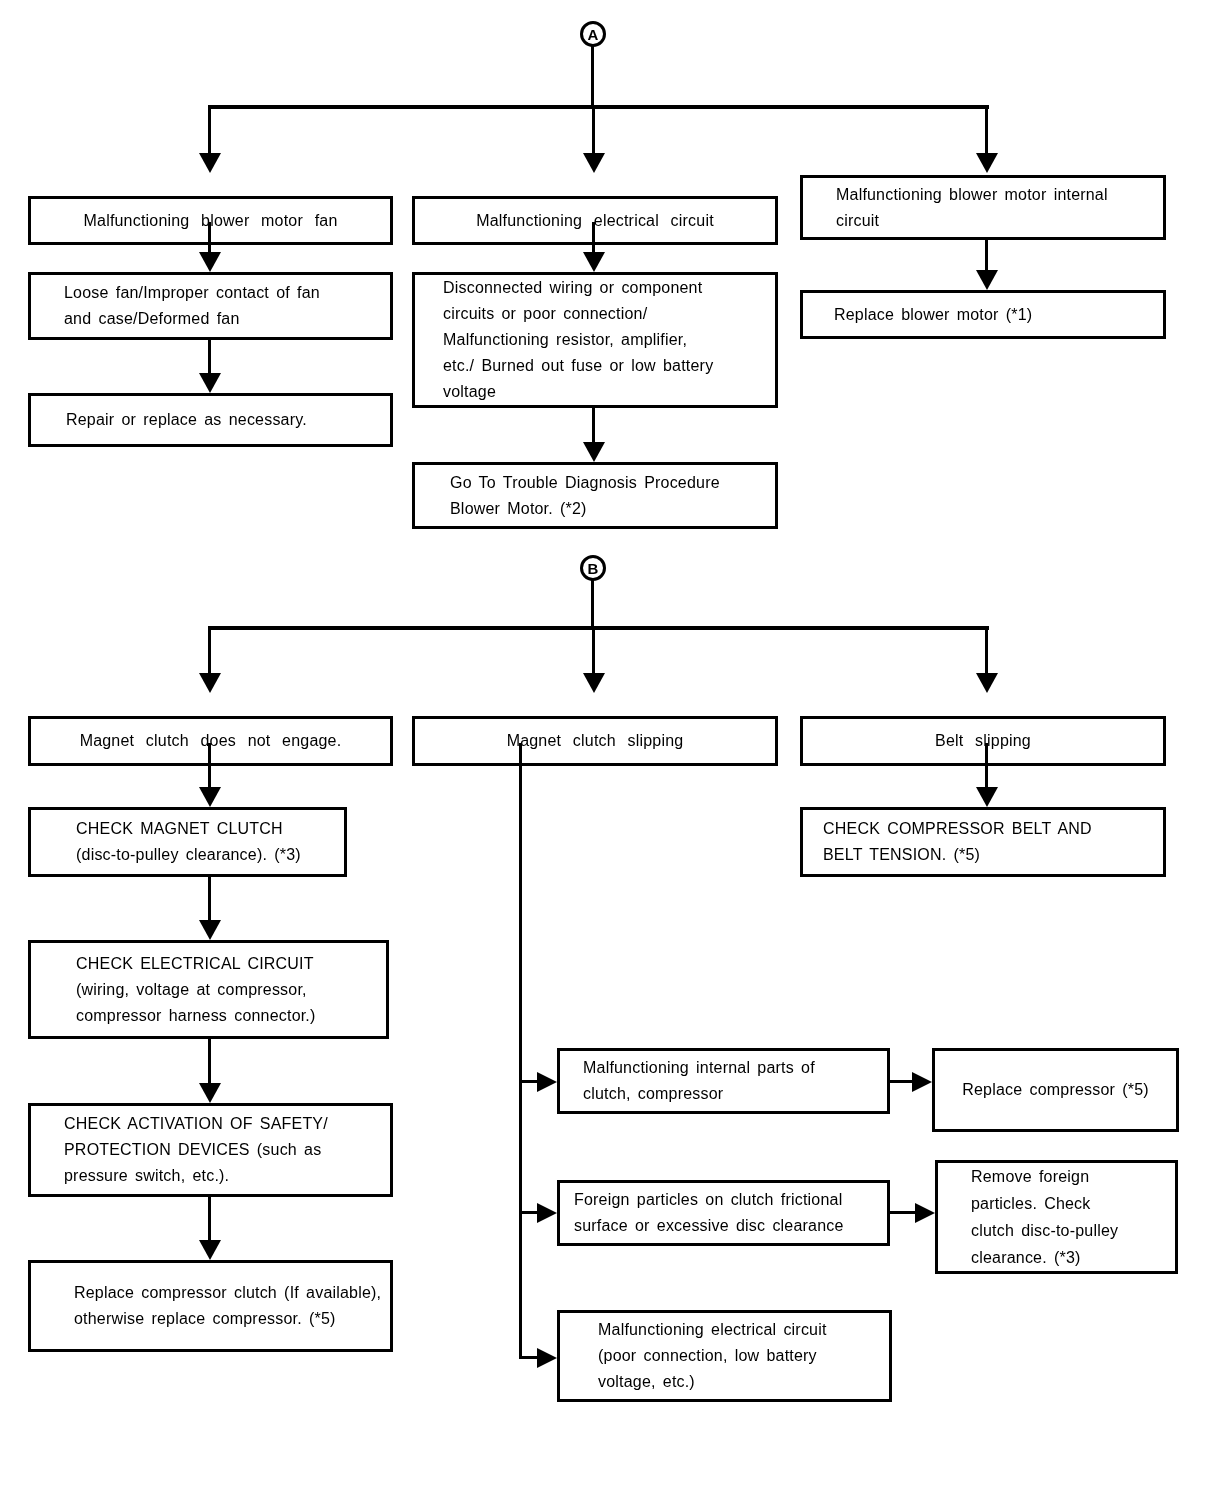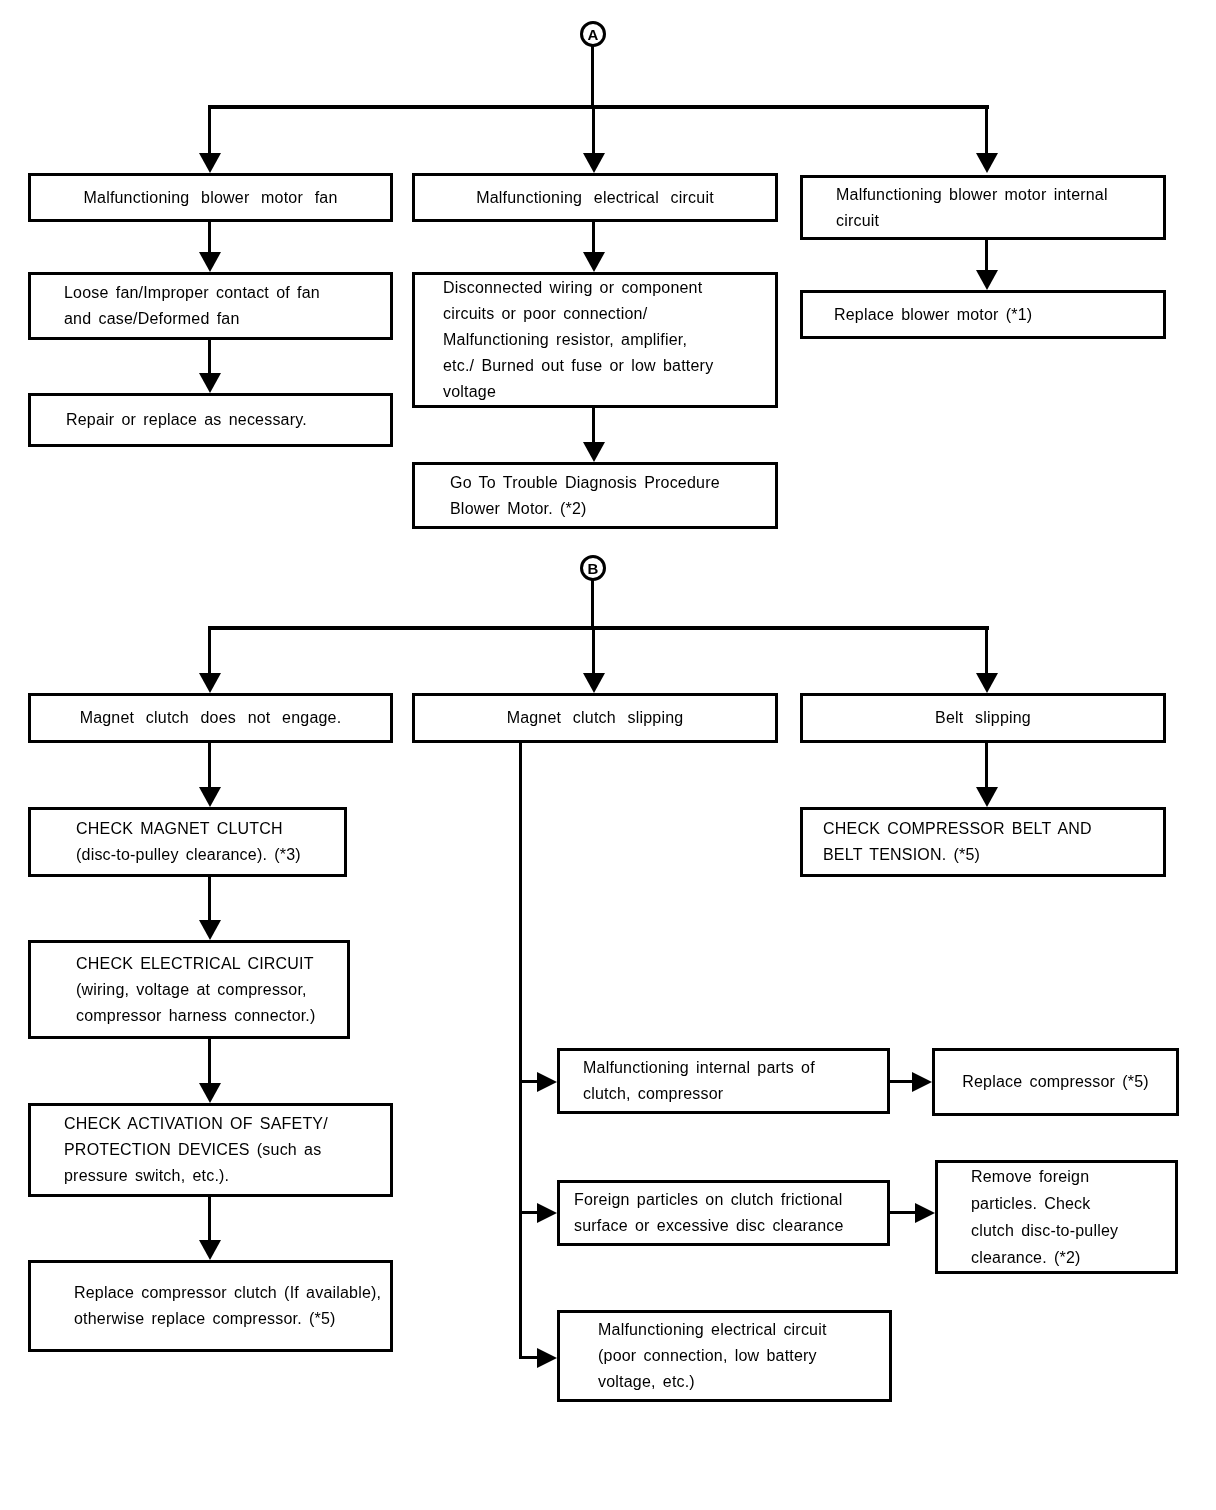--- a/index.html
+++ b/index.html
@@ -7,21 +7,21 @@
     position:relative; width:1216px; height:1510px; background:#ffffff;
     font-family:"Liberation Sans", sans-serif; color:#000;
   }
   .box {
     position:absolute; box-sizing:border-box; border:3px solid #000; background:#fff;
     display:flex; align-items:center; white-space:pre-line;
     font-size:16px; line-height:26px; word-spacing:2.5px; letter-spacing:0.2px;
     padding-right:8px;
   }
   .c { justify-content:center; text-align:center; padding-right:0; }
-  .wide { word-spacing:7px; }
+  .wide { word-spacing:7px;margin-top:23px; }
   .ln { position:absolute; background:#000; }
   .ad { position:absolute; width:0; height:0;
         border-left:11px solid transparent; border-right:11px solid transparent;
         border-top:20px solid #000; }
   .ar { position:absolute; width:0; height:0;
         border-top:10px solid transparent; border-bottom:10px solid transparent;
         border-left:20px solid #000; }
   .circ {
     position:absolute; box-sizing:border-box; width:26px; height:26px;
     border:3px solid #000; border-radius:50%;
@@ -86,21 +86,21 @@
   <div class="box c wide" style="left:28px;top:693px;width:365px;height:50px">Magnet clutch does not engage.</div>
   <div class="box c wide" style="left:412px;top:693px;width:366px;height:50px">Magnet clutch slipping</div>
   <div class="box c wide" style="left:800px;top:693px;width:366px;height:50px">Belt slipping</div>
 
   <div class="ln" style="left:208px;top:743px;width:3px;height:44px"></div>
   <div class="ad" style="left:199px;top:787px"></div>
   <div class="box" style="left:28px;top:807px;width:319px;height:70px;padding-left:45px">CHECK MAGNET CLUTCH
 (disc-to-pulley clearance). (*3)</div>
   <div class="ln" style="left:208px;top:877px;width:3px;height:43px"></div>
   <div class="ad" style="left:199px;top:920px"></div>
-  <div class="box" style="left:28px;top:940px;width:322px;height:99px;padding-left:45px">CHECK ELECTRICAL CIRCUIT
+  <div class="box" style="left:28px;top:940px;width:361px;height:99px;padding-left:45px">CHECK ELECTRICAL CIRCUIT
 (wiring, voltage at compressor,
 compressor harness connector.)</div>
   <div class="ln" style="left:208px;top:1039px;width:3px;height:44px"></div>
   <div class="ad" style="left:199px;top:1083px"></div>
   <div class="box" style="left:28px;top:1103px;width:365px;height:94px;padding-left:33px">CHECK ACTIVATION OF SAFETY/
 PROTECTION DEVICES (such as
 pressure switch, etc.).</div>
   <div class="ln" style="left:208px;top:1197px;width:3px;height:43px"></div>
   <div class="ad" style="left:199px;top:1240px"></div>
   <div class="box" style="left:28px;top:1260px;width:365px;height:92px;padding-left:43px">Replace compressor clutch (If available),
@@ -112,32 +112,32 @@
 BELT TENSION. (*5)</div>
 
   <div class="ln" style="left:519px;top:743px;width:3px;height:616px"></div>
 
   <div class="ln" style="left:522px;top:1080px;width:16px;height:3px"></div>
   <div class="ar" style="left:537px;top:1072px"></div>
   <div class="box" style="left:557px;top:1048px;width:333px;height:66px;padding-left:23px">Malfunctioning internal parts of
 clutch, compressor</div>
   <div class="ln" style="left:890px;top:1080px;width:24px;height:3px"></div>
   <div class="ar" style="left:912px;top:1072px"></div>
-  <div class="box c" style="left:932px;top:1048px;width:247px;height:68px">Replace compressor (*5)</div>
+  <div class="box c" style="left:932px;top:1048px;width:247px;height:84px">Replace compressor (*5)</div>
 
   <div class="ln" style="left:522px;top:1211px;width:16px;height:3px"></div>
   <div class="ar" style="left:537px;top:1203px"></div>
   <div class="box" style="left:557px;top:1180px;width:333px;height:66px;padding-left:14px">Foreign particles on clutch frictional
 surface or excessive disc clearance</div>
   <div class="ln" style="left:890px;top:1211px;width:27px;height:3px"></div>
   <div class="ar" style="left:915px;top:1203px"></div>
   <div class="box" style="left:935px;top:1160px;width:243px;height:114px;padding-left:33px;line-height:27px">Remove foreign
 particles. Check
 clutch disc-to-pulley
-clearance. (*2)</div>
+clearance. (*3)</div>
 
   <div class="ln" style="left:522px;top:1356px;width:16px;height:3px"></div>
   <div class="ar" style="left:537px;top:1348px"></div>
   <div class="box" style="left:557px;top:1310px;width:335px;height:92px;padding-left:38px">Malfunctioning electrical circuit
 (poor connection, low battery
 voltage, etc.)</div>
 
 </div>
 
 </body></html>

